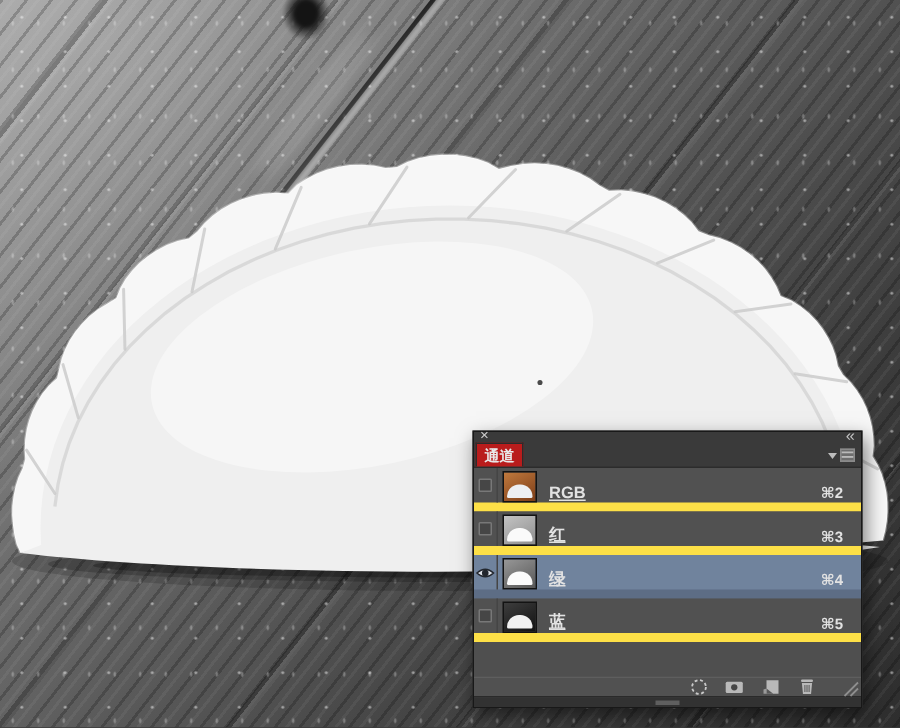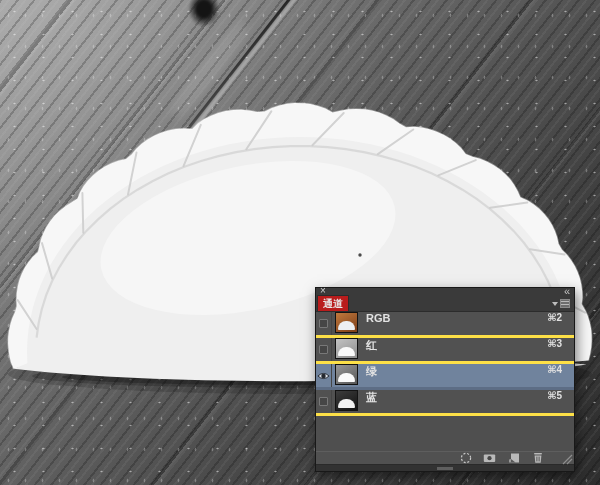--- a/index.html
+++ b/index.html
@@ -43,22 +43,22 @@
   .collapse{position:absolute;right:5px;top:-3px;font-size:11px;color:#c4c4c4;cursor:pointer;letter-spacing:-1px;}
   .tab{position:absolute;left:1px;top:7px;height:16px;min-width:30px;padding:0 5px;
     background:#b91c1c;border:1px solid #2c2c2c;border-bottom:none;box-sizing:border-box;
     display:flex;align-items:center;justify-content:center;font-size:10px;font-weight:bold;color:#e8e8e8;}
   .menu-btn{position:absolute;right:4px;top:10px;width:18px;height:11px;display:flex;align-items:center;cursor:pointer;}
   .menu-tri{width:0;height:0;border-left:3px solid transparent;border-right:3px solid transparent;
     border-top:4px solid #bdbdbd;margin-right:2px;}
   .menu-bars{width:10px;height:9px;background:#6d6d6d;border:1px solid #8a8a8a;box-sizing:border-box;
     background-image:linear-gradient(#b9b9b9 1px, transparent 1px);background-size:100% 3px;background-position:0 1px;}
   .rows{flex:0 0 auto;}
-  .chrow{position:relative;height:23px;border-bottom:3px solid #fde047;background:#515151;
-    display:flex;align-items:flex-start;cursor:pointer;}
+  .chrow{position:relative;height:23px;border-bottom:6px solid #fde047;background:#515151;
+    display:flex;align-items:flex-end;cursor:pointer;text-decoration:underline;}
   .chrow.sel{background:var(--sel,#70839d);border-bottom-color:#5d6d85;}
   .viswell{width:15px;height:100%;flex:0 0 auto;border-right:1px solid #454545;
     display:flex;align-items:center;justify-content:center;}
   .visbox{width:9px;height:9px;background:#464646;border:1px solid #787878;box-sizing:border-box;border-radius:1px;}
   .eye{display:none;}
   .thumb{width:21px;height:19px;flex:0 0 auto;margin-left:3px;border:1px solid #131313;
     position:relative;box-sizing:content-box;}
   .dome{position:absolute;left:2px;right:2px;bottom:2px;height:9px;border-radius:8px 8px 1px 1px;background:#f5f5f5;}
   .chlabel{margin-left:8px;font-weight:bold;font-size:11px;color:#e2e2e2;}
   .chkey{position:absolute;right:12px;font-weight:bold;font-size:10px;color:#e2e2e2;}

